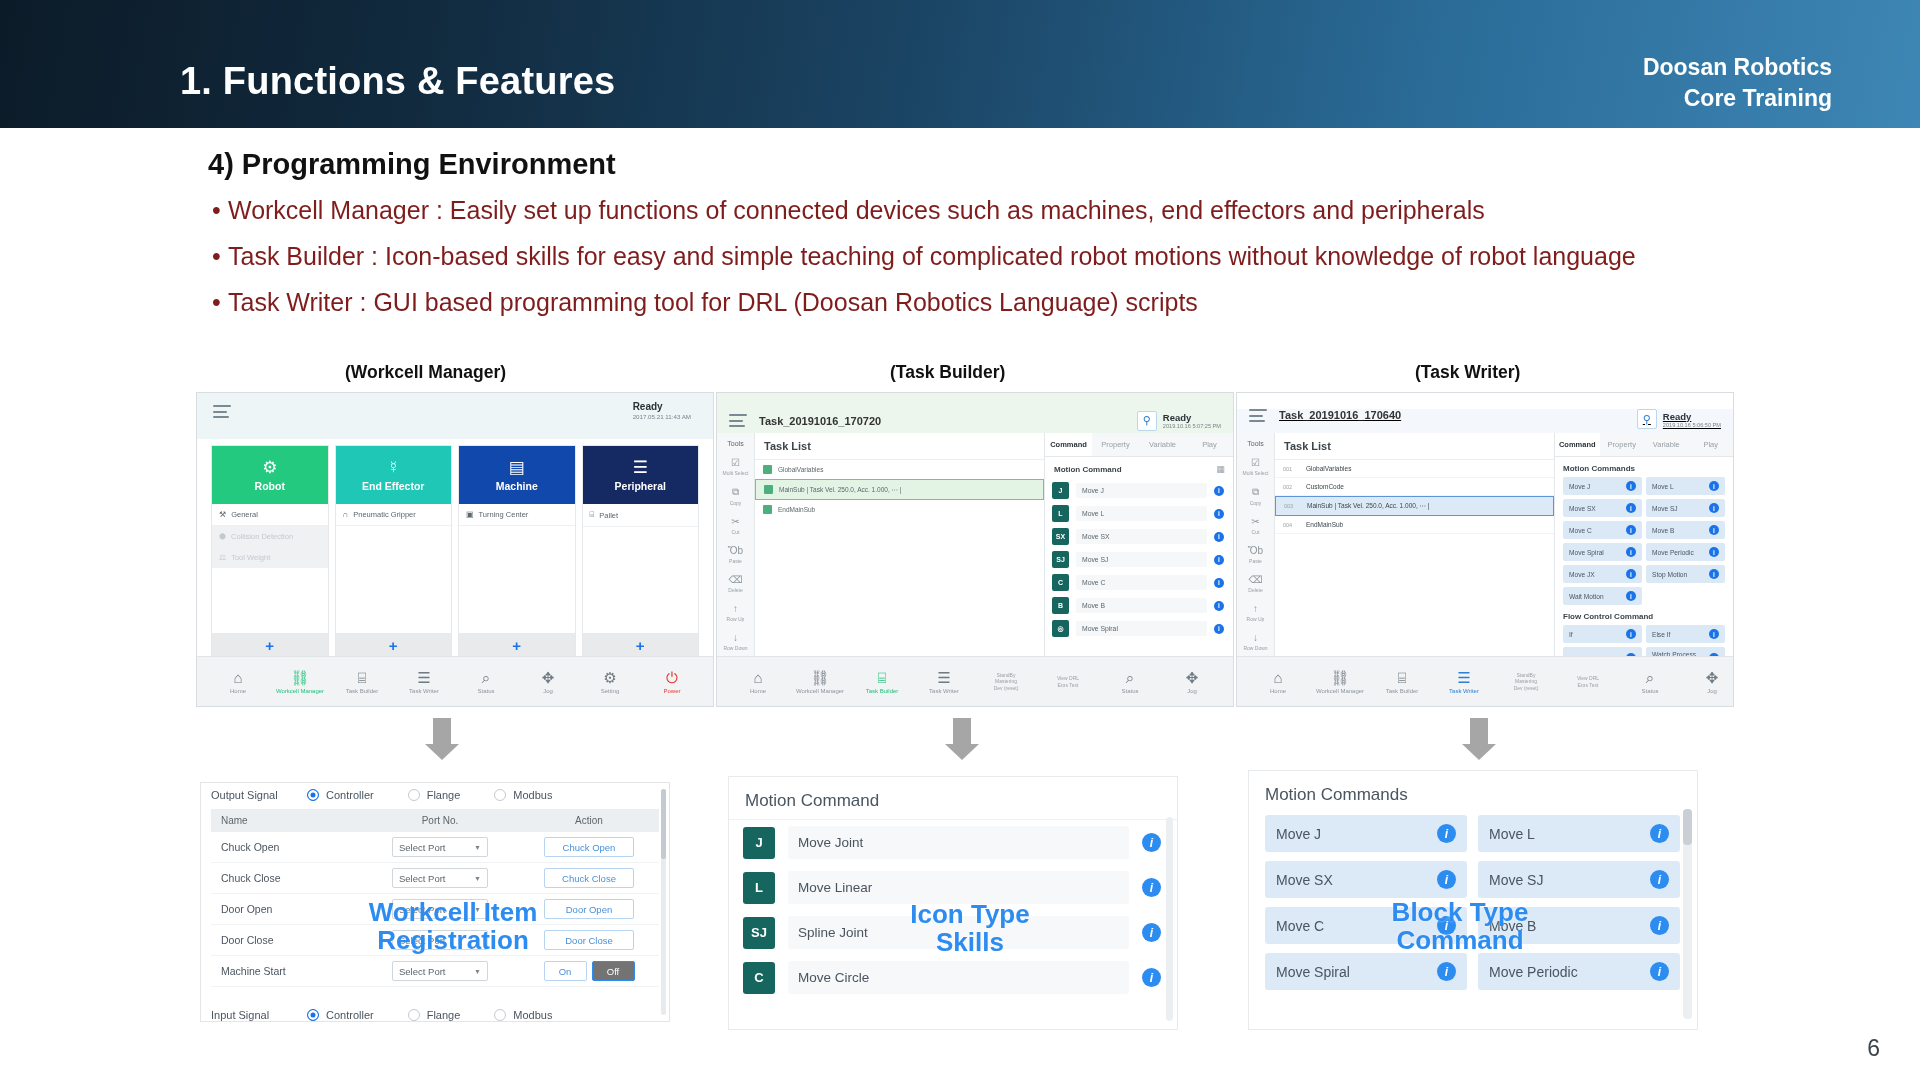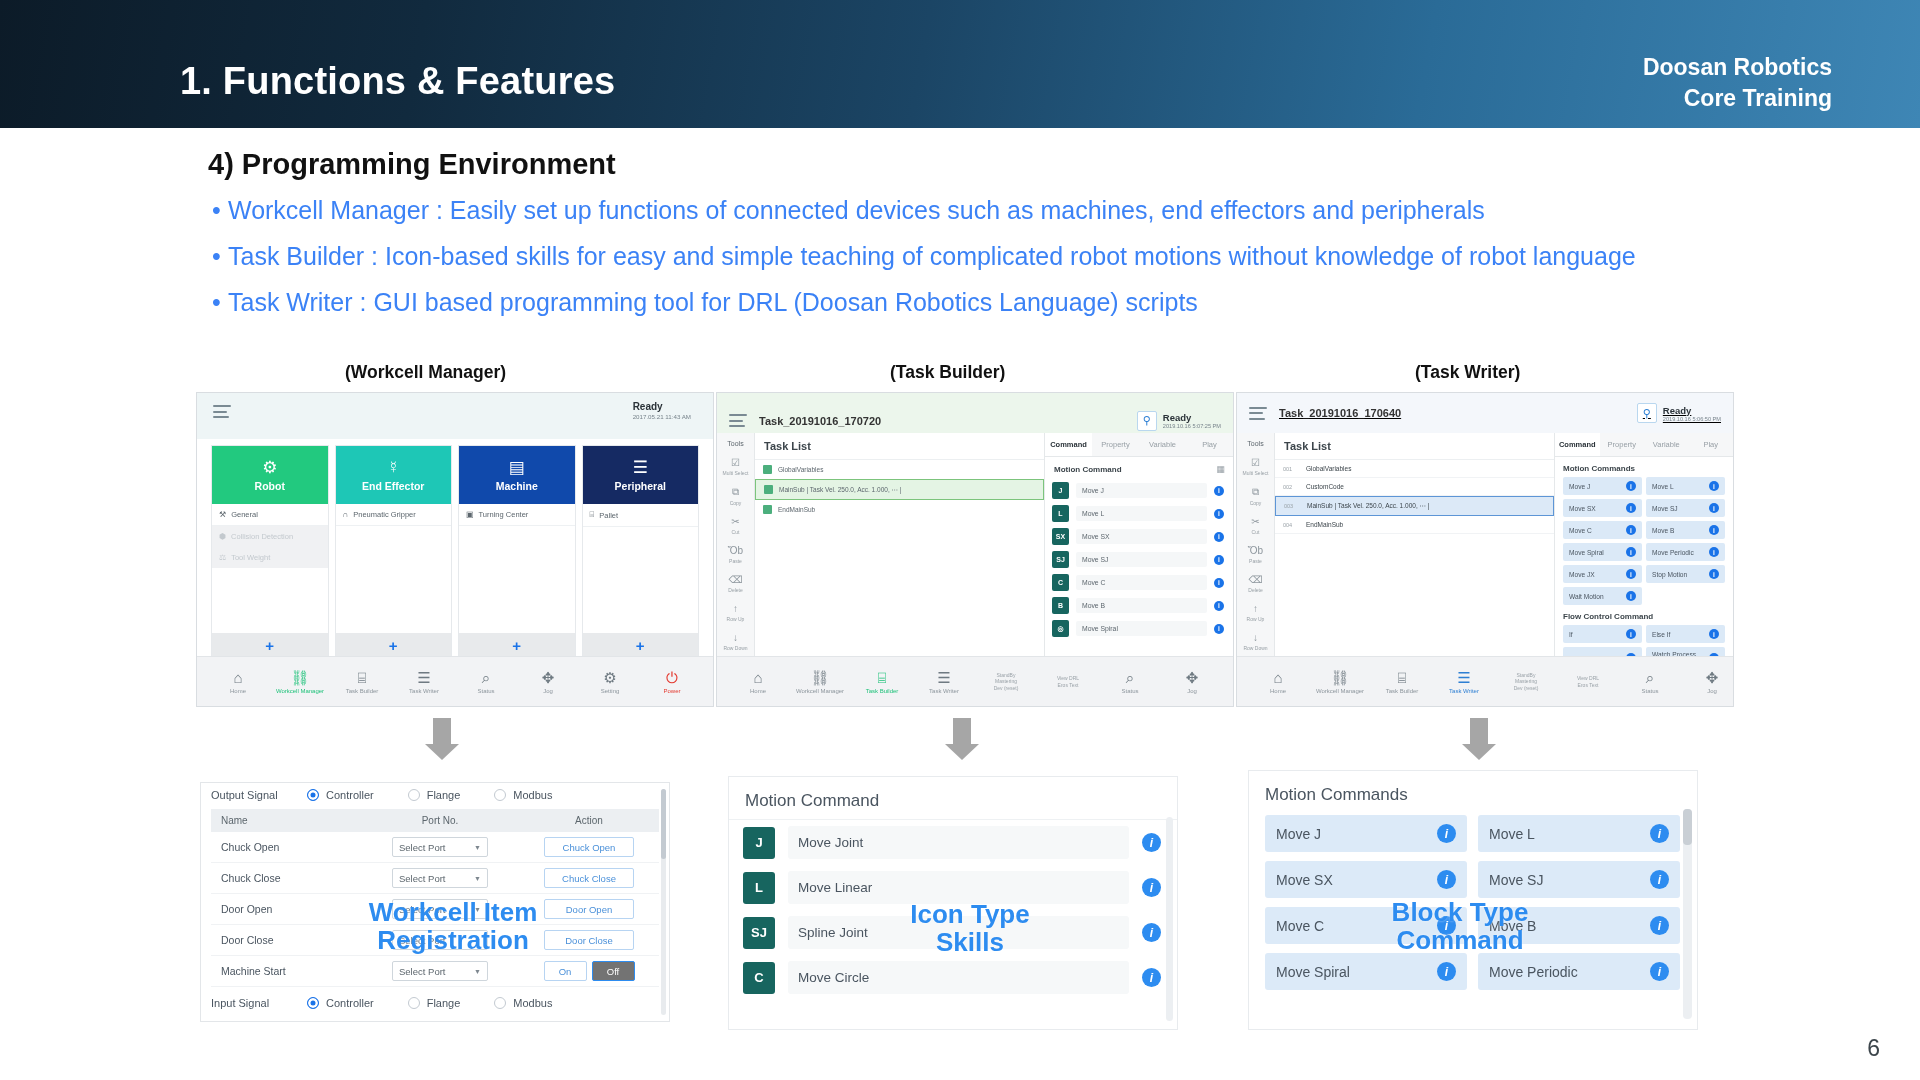--- a/index.html
+++ b/index.html
@@ -24,21 +24,21 @@
     position: absolute; right: 88px; top:52px;
     text-align: right; color:#ffffff; font-size:23px; font-weight:bold; line-height:1.35;
   }
 
   
   .sec-title {
     position:absolute; left:208px; top:148px;
     font-size:29px; font-weight:bold; color:#111;
   }
   .bullets { position:absolute; left:212px; top:198px; width:1700px; }
-  .bullet { font-size:25px; color:#3b82f6; line-height:1.0; margin-bottom:21px; white-space:nowrap; }
+  .bullet { font-size:25px; color:#7f1d1d; line-height:1.0; margin-bottom:21px; white-space:nowrap; }
   .bullet .dot { display:inline-block; width:16px; }
 
   
   .cap { position:absolute; font-size:17.5px; font-weight:bold; color:#111; }
   .cap-wm { left:345px; top:362px; }
   .cap-tb { left:890px; top:362px; }
   .cap-tw { left:1415px; top:362px; }
 
   
   .shot { position:absolute; top:392px; height:315px; background:#fff;
@@ -117,22 +117,22 @@
   .tb-sec .t { font-size:8px; font-weight:bold; color:#3c454b; }
   .tb-sec .g { margin-left:auto; font-size:9px; color:#9aa2a8; letter-spacing:-1px;}
   .mc-row { display:flex; align-items:center; gap:7px; padding:3px 9px 3px 7px; }
   .mc-ic { width:17px; height:17px; background:#17655f; color:#fff; border-radius:2px;
            display:flex; align-items:center; justify-content:center; font-size:7px; font-weight:bold; flex:none;}
   .mc-lb { flex:1; font-size:6.8px; color:#5c666d; background:#f5f7f8; padding:4px 6px; border-radius:2px;}
   .mc-i { width:10px; height:10px; border-radius:50%; background:#1a73e8; color:#fff; font-size:6.5px;
           display:flex; align-items:center; justify-content:center; font-weight:bold; flex:none;}
 
   
-  .tw-top { position:absolute; left:0; top:0; width:100%; height:40px; background:#f4f7fb;
-            display:flex; align-items:center; padding:0 12px;text-decoration:underline; }
+  .tw-top { position:absolute; left:0; top:16px; width:100%; height:40px; background:#f4f7fb;
+            display:flex; align-items:flex-start; padding:0 12px;text-decoration:underline; }
   .tw-body { position:absolute; left:0; top:40px; right:0; bottom:50px; display:flex; }
   .tw-list { flex:1; background:#fff; border-right:1px solid #e5e8ea; }
   .tw-row { display:flex; align-items:center; gap:9px; font-size:6.5px; color:#3c454b;
             padding:5px 8px; border-bottom:1px solid #f1f3f5;}
   .tw-row .no { font-size:5.5px; color:#9aa2a8; width:14px; flex:none;}
   .tw-row.sel { background:#dce9f7; border:1px solid #5d95d6; }
   .tw-right { width:178px; background:#fff; }
   .bt-sec { font-size:8px; font-weight:bold; color:#3c454b; padding:7px 8px 4px; }
   .bt-grid { display:flex; flex-wrap:wrap; gap:4px; padding:0 8px; }
   .bt-cell { width:calc(50% - 2px); background:#dbe9f7; border-radius:2px;
@@ -784,21 +784,21 @@
                 <span class="cv">▼</span>
               </div>
             </div>
             <div class="c3">
               <div class="act-btn sm">On</div>
               <div class="act-btn sm pri">Off</div>
             </div>
           </div>
         </div>
     </div>
-    <div class="sig-row" style="margin-top:4px">
+    <div class="sig-row" style="margin-top:16px">
       <span class="lbl">Input Signal</span>
       <span class="radio on">
           <span class="rd"></span>
           <span>Controller</span>
         </span>
       <span class="radio">
           <span class="rd"></span>
           <span>Flange</span>
         </span>
       <span class="radio">

